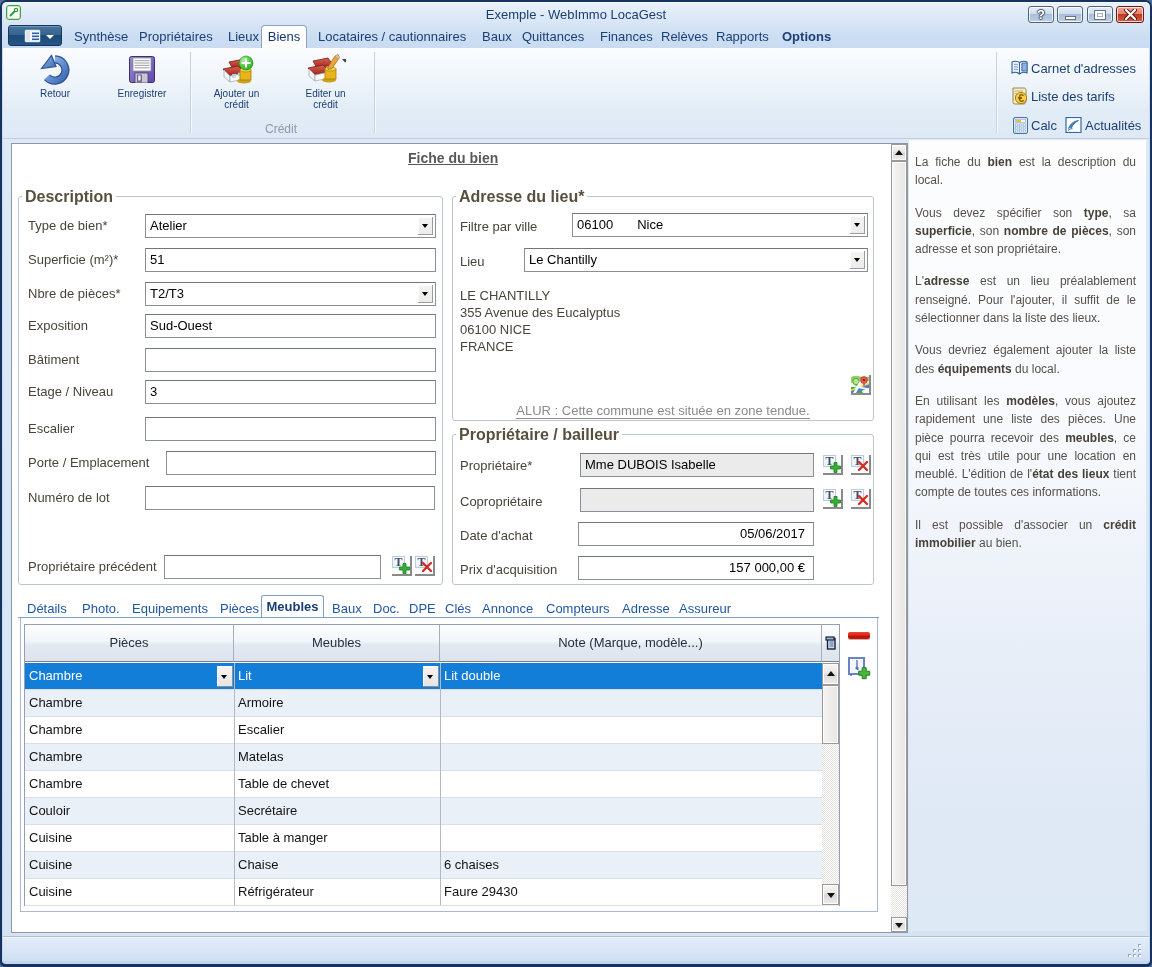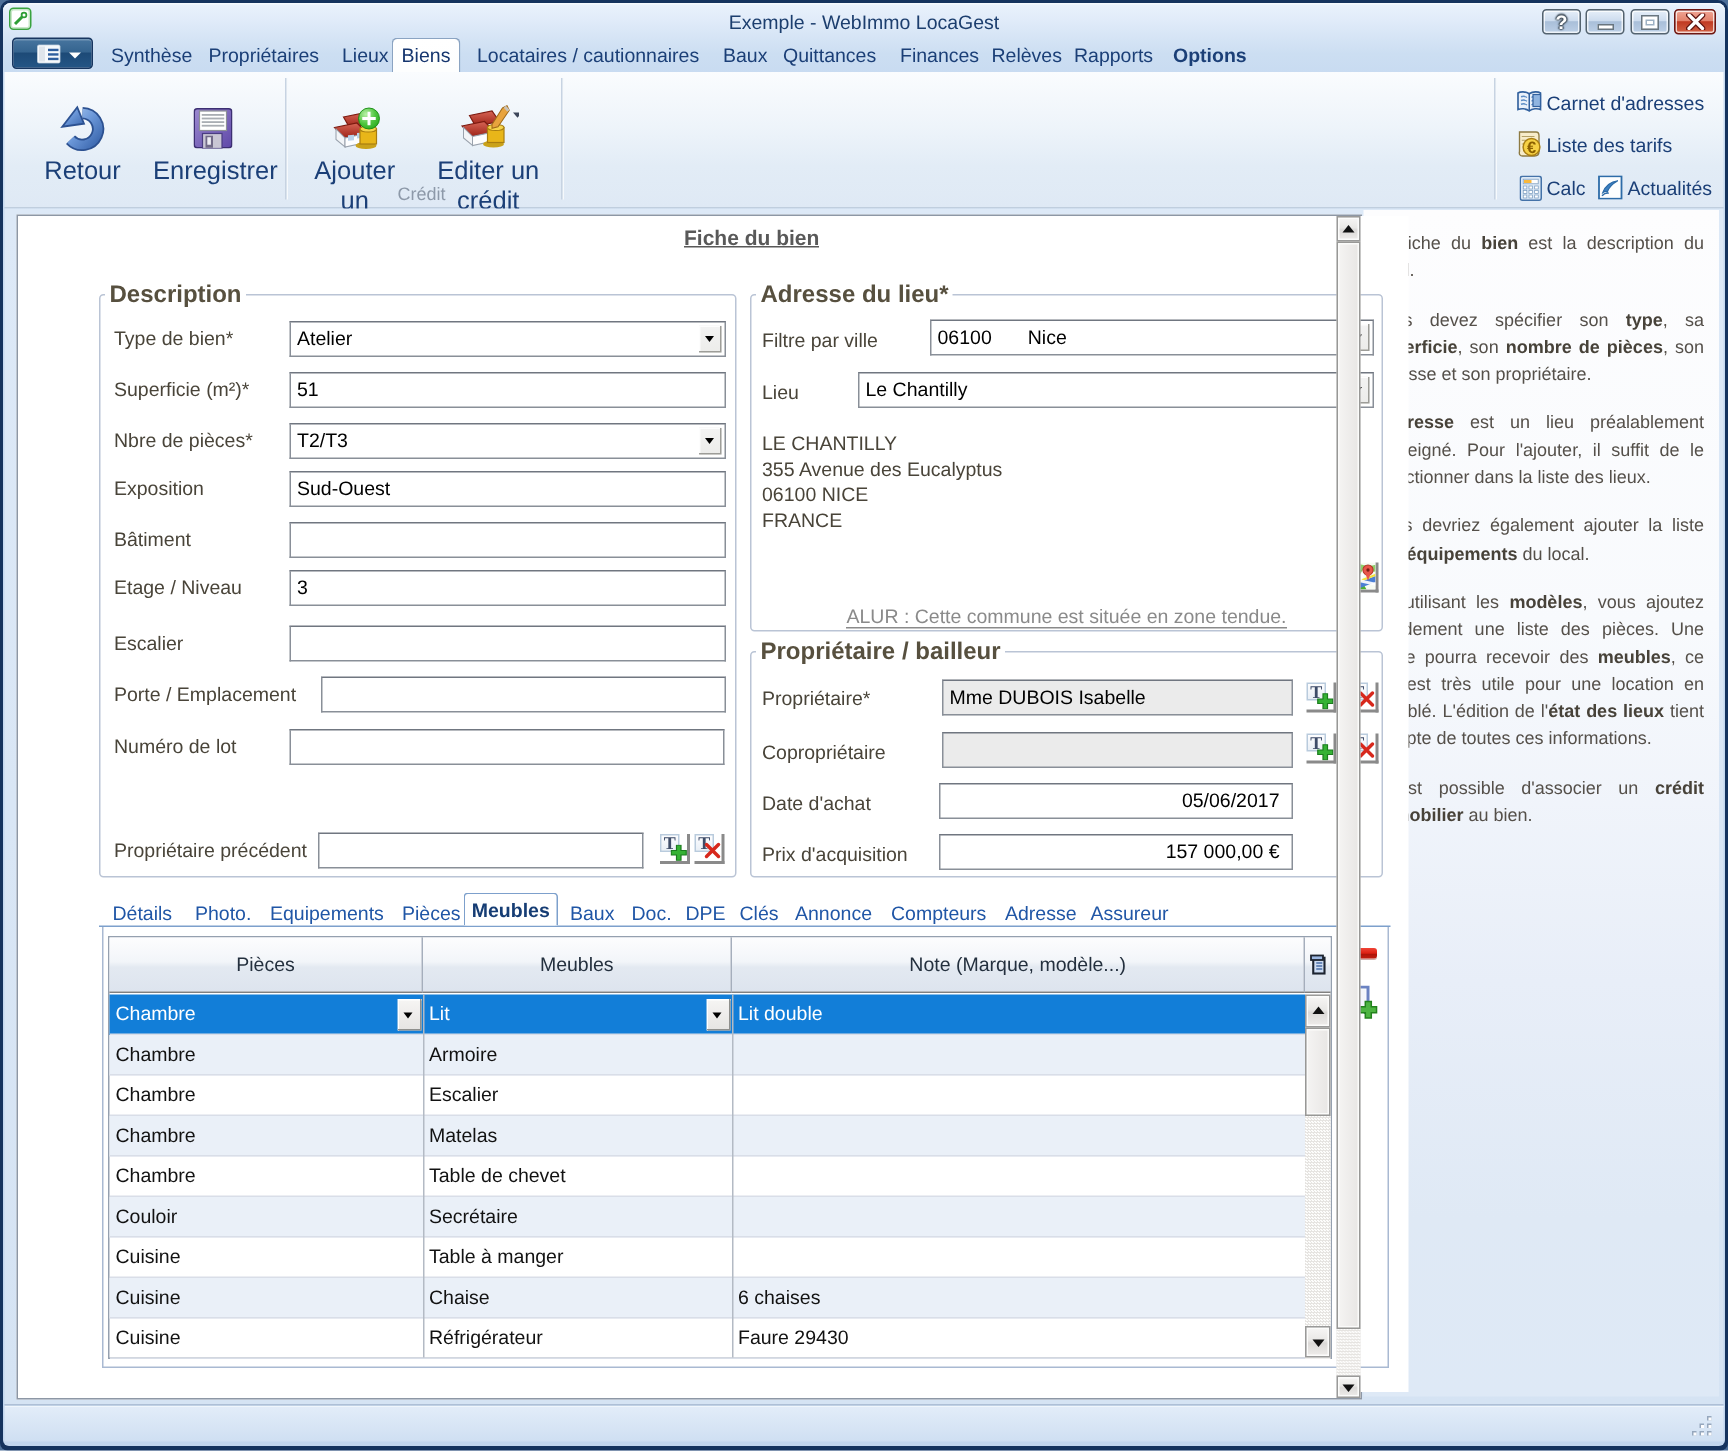--- a/index.html
+++ b/index.html
@@ -25,21 +25,21 @@
  box-shadow:inset 0 1px 0 rgba(255,255,255,.25);}
 .rtab{position:absolute;top:29px;font-size:13px;color:#1b3f77;}
 #activetab{position:absolute;left:261px;top:25px;width:46px;height:23px;background:linear-gradient(#fff, #fdfefe);
  border:1px solid #8ba4c2;border-bottom:none;border-radius:4px 4px 0 0;
  font-weight:normal;font-size:13px;color:#15356e;text-align:center;line-height:22px;}
 
 #ribbon{position:absolute;left:3px;top:48px;width:1146px;height:91px;
  background:linear-gradient(180deg,#fafcfe 0%,#eef4fa 40%,#e2ecf6 70%,#dfe9f5 100%);
  border-bottom:1px solid #c0cede;}
 .rsep{position:absolute;top:4px;height:81px;width:1px;background:#c7d3e2;box-shadow:1px 0 0 #f6f9fc;}
-.bigbtn{position:absolute;top:20px;text-align:center;font-size:17px;color:#1b3f77;}
+.bigbtn{position:absolute;top:4px;text-align:center;font-size:10px;color:#1b3f77;}
 .bigbtn .icw{height:34px;display:flex;align-items:center;justify-content:center;margin-bottom:2px;}
 .grplbl{position:absolute;top:74px;font-size:12px;color:#8d99a9;text-align:center;}
 .sbtn{position:absolute;font-size:13px;color:#1b3f77;height:18px;display:flex;align-items:center;gap:3px;}
 
 #mainbg{position:absolute;left:3px;top:139px;width:1146px;height:797px;background:linear-gradient(180deg,#dde9f7,#d5e3f3);}
 #page{position:absolute;left:11px;top:143px;width:897px;height:790px;background:#fff;border:1px solid #8d97a5;}
 #sidebar{position:absolute;left:909px;top:140px;width:237px;height:791px;
  background:linear-gradient(180deg,#fdfdfe 0%,#f8fafd 35%,#e8eef8 65%,#dfe9f5 85%,#dee9f6 100%);}
 #sidetext{position:absolute;left:6px;top:13px;width:221px;font-size:12px;line-height:18.3px;color:#55504a;text-align:justify;}
 #sidetext p{margin-bottom:14px;}
@@ -266,21 +266,21 @@
     <div id="sidetext">
 <p>La fiche du <b>bien</b> est la description du local.</p>
 <p>Vous devez spécifier son <b>type</b>, sa <b>superficie</b>, son <b>nombre de pièces</b>, son adresse et son propriétaire.</p>
 <p>L'<b>adresse</b> est un lieu préalablement renseigné. Pour l'ajouter, il suffit de le sélectionner dans la liste des lieux.</p>
 <p>Vous devriez également ajouter la liste des <b>équipements</b> du local.</p>
 <p>En utilisant les <b>modèles</b>, vous ajoutez rapidement une liste des pièces. Une pièce pourra recevoir des <b>meubles</b>, ce qui est très utile pour une location en meublé. L'édition de l'<b>état des lieux</b> tient compte de toutes ces informations.</p>
 <p>Il est possible d'associer un <b>crédit immobilier</b> au bien.</p>
 </div>
   </div>
 <div id="page"></div>
-<div class="abs" style="left:12px;top:144px;width:879px;height:784px;background:#fff;overflow:hidden;margin-left:48px;" id="pagein">
+<div class="abs" style="left:12px;top:144px;width:879px;height:784px;background:#fff;overflow:hidden;" id="pagein">
 
 <div class="abs" style="left:396px;top:8px;height:13px;line-height:12px;font-size:14px;font-weight:bold;color:#595959;border-bottom:1px solid #595959;">Fiche du bien</div>
 
 <div class="fs" style="left:6px;top:52px;width:425px;height:389px;"></div>
 <div class="leg" style="left:10px;top:44px;">Description</div>
 <div class="lbl" style="left:16px;top:74px;">Type de bien*</div>
 <div class="inp" style="left:133px;top:70px;width:291px;">Atelier<span class="cmbbtn"></span></div>
 <div class="lbl" style="left:16px;top:108px;">Superficie (m²)*</div>
 <div class="inp" style="left:133px;top:104px;width:291px;">51</div>
 <div class="lbl" style="left:16px;top:142px;">Nbre de pièces*</div>

